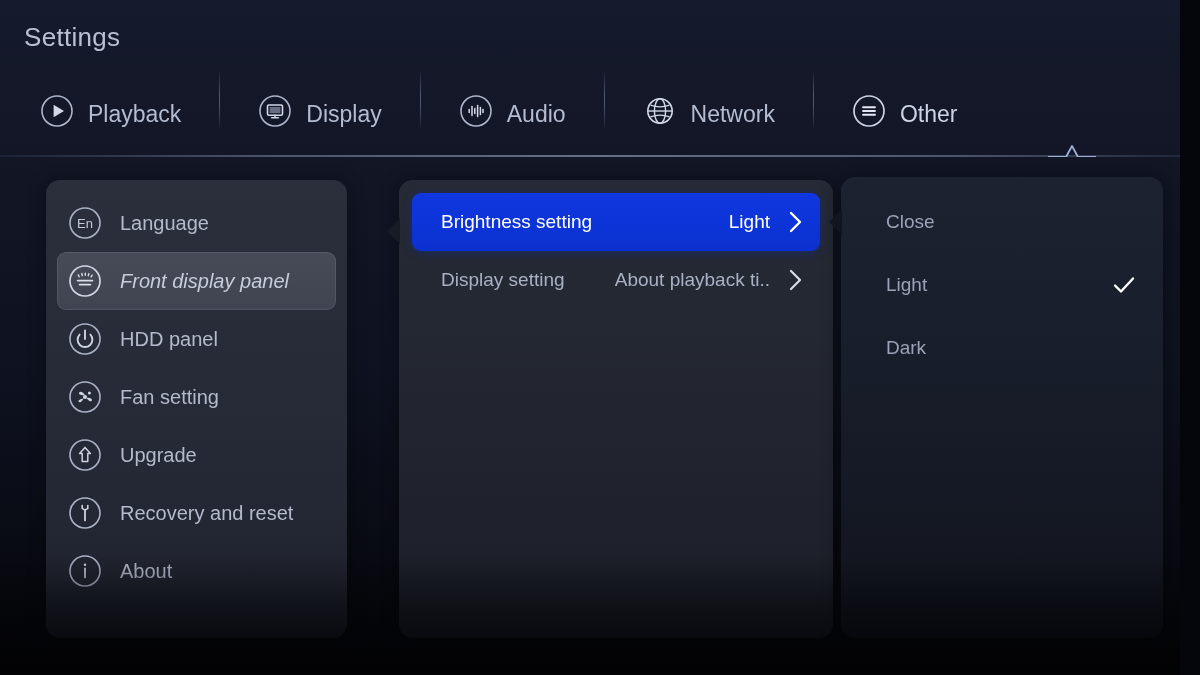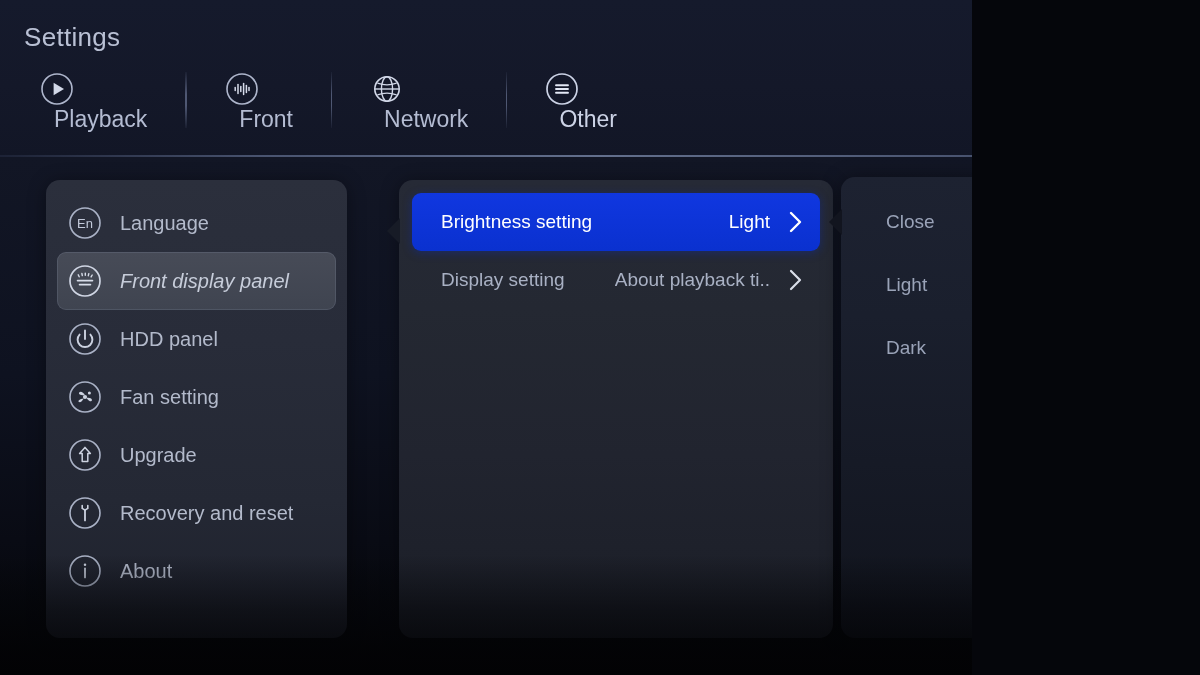--- a/index.html
+++ b/index.html
@@ -14,21 +14,21 @@
     font-family: "Liberation Sans", sans-serif;
     background: #05060b;
     position: relative;
     -webkit-font-smoothing: antialiased;
   }
 
   
   #screen {
     position: absolute;
     inset: 0;
-    width: 972px;
+    width: 1180px;
     height: 675px;
     background: #0c0f1a;
     overflow: hidden;
   }
 
   
   #header {
     position: absolute;
     left: 0; top: 0;
     width: 1200px;
@@ -75,26 +75,25 @@
     position: absolute;
     left: 40px;
     top: 72px;
     height: 56px;
     display: flex;
     align-items: center;
   }
 
   .tab {
     display: flex;
-    align-items: flex-start;
+    align-items: flex-end;
     height: 56px;
     padding: 0 0 0 0;
     cursor: pointer;
     position: relative;
-    flex-direction: column;
   }
 
   .tab-icon {
     width: 34px;
     height: 34px;
     flex: 0 0 34px;
     display: flex;
     align-items: center;
     justify-content: center;
   }
@@ -334,38 +333,49 @@
           <svg width="34" height="34" viewBox="0 0 34 34">
             <circle cx="17" cy="17" r="15" fill="none" stroke="#aeb6cc" stroke-width="1.6"></circle>
             <path d="M13.6 10.8 L24 17 L13.6 23.2 Z" fill="#d2d8e8"></path>
           </svg>
         </span>
         <span class="tab-label">Playback</span>
       </div>
 
       <div class="tab-sep"></div>
 
+      <div class="tab" style="padding:0 38px;">
+        <span class="tab-icon">
+          <svg width="34" height="34" viewBox="0 0 34 34">
+            <circle cx="17" cy="17" r="15" fill="none" stroke="#aeb6cc" stroke-width="1.6"></circle>
+            <rect x="9.5" y="11" width="15" height="10.2" rx="1.4" fill="none" stroke="#d2d8e8" stroke-width="1.6"></rect>
+            <rect x="11.6" y="13" width="10.8" height="6.2" fill="#aeb6cc" opacity="0.55"></rect>
+            <path d="M17 21.2 L17 23.6 M13.6 23.8 L20.4 23.8" stroke="#d2d8e8" stroke-width="1.5" stroke-linecap="round"></path>
+          </svg>
+        </span>
+        <span class="tab-label">Display</span>
+      </div>
 
       <div class="tab-sep"></div>
 
       <div class="tab" style="padding:0 38px;">
         <span class="tab-icon">
           <svg width="34" height="34" viewBox="0 0 34 34">
             <circle cx="17" cy="17" r="15" fill="none" stroke="#aeb6cc" stroke-width="1.6"></circle>
             <g stroke="#d7dceb" stroke-width="1.5" stroke-linecap="round">
               <line x1="10.2" y1="15.4" x2="10.2" y2="18.6"></line>
               <line x1="13.0" y1="12.6" x2="13.0" y2="21.4"></line>
               <line x1="15.8" y1="14.4" x2="15.8" y2="19.6"></line>
               <line x1="18.6" y1="11.4" x2="18.6" y2="22.6"></line>
               <line x1="21.4" y1="13.6" x2="21.4" y2="20.4"></line>
               <line x1="24.0" y1="15.4" x2="24.0" y2="18.6"></line>
             </g>
           </svg>
         </span>
-        <span class="tab-label">Front</span>
+        <span class="tab-label">Audio</span>
       </div>
 
       <div class="tab-sep"></div>
 
       <div class="tab" style="padding:0 38px;">
         <span class="tab-icon">
           <svg width="34" height="34" viewBox="0 0 34 34">
             <circle cx="17" cy="17" r="12.2" fill="none" stroke="#d2d8e8" stroke-width="1.6"></circle>
             <ellipse cx="17" cy="17" rx="5.6" ry="12.2" fill="none" stroke="#d2d8e8" stroke-width="1.4"></ellipse>
             <line x1="4.8" y1="17" x2="29.2" y2="17" stroke="#d2d8e8" stroke-width="1.4"></line>

